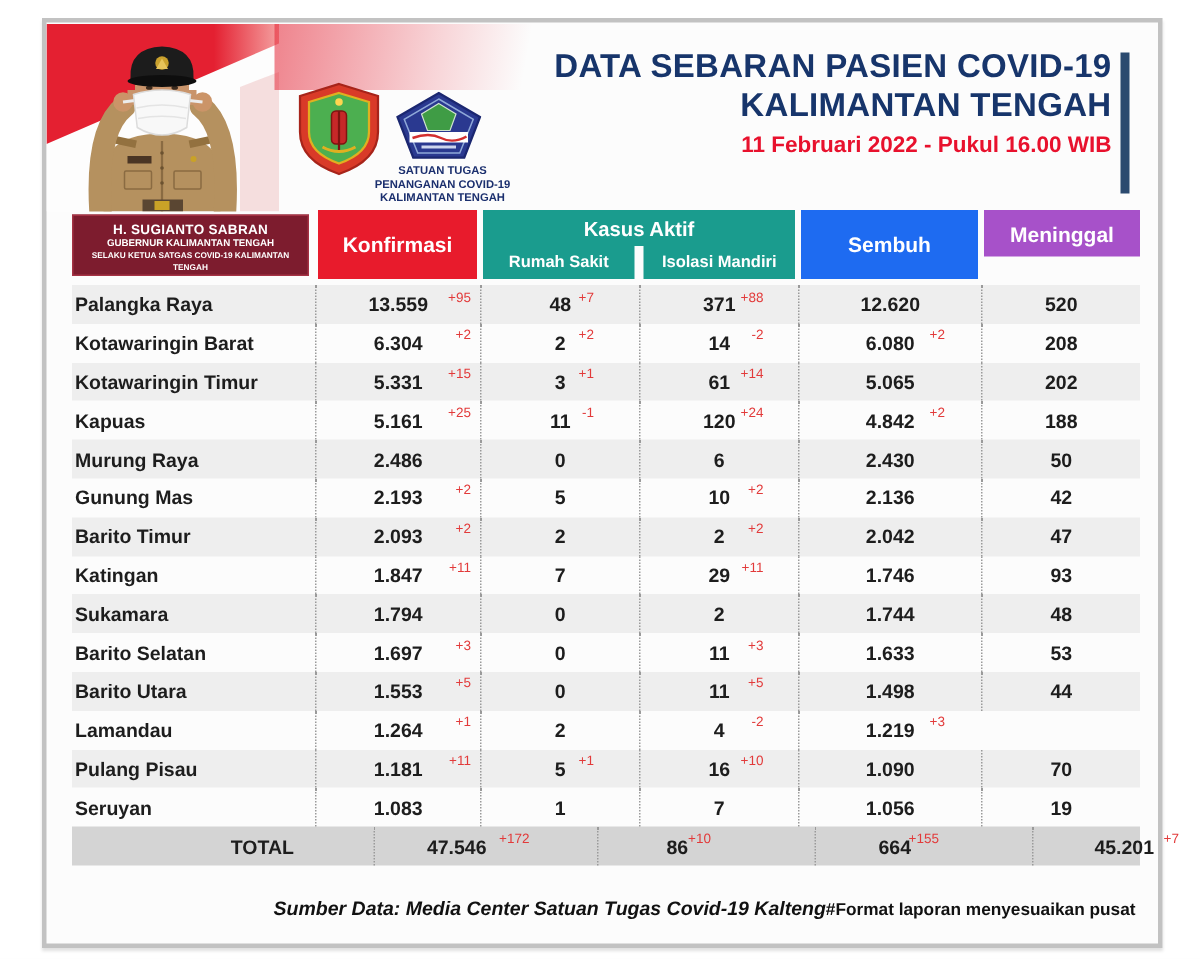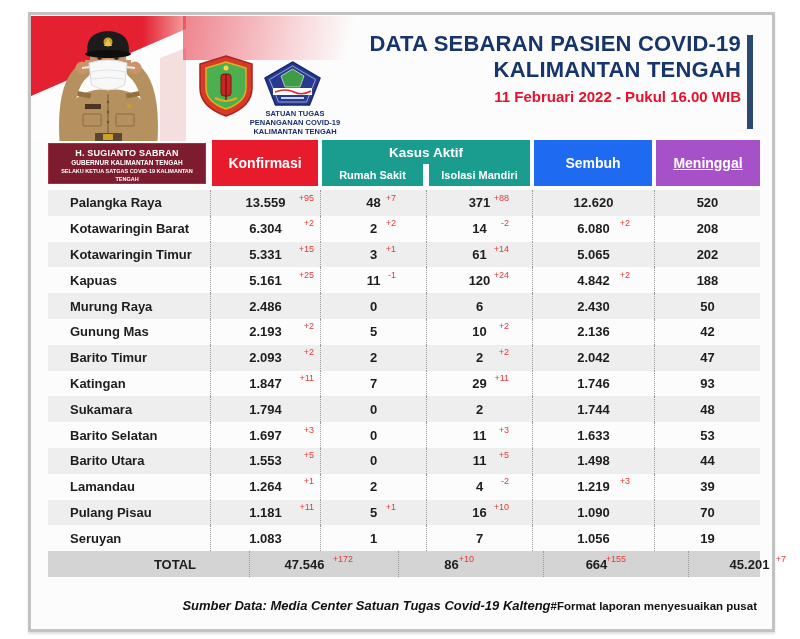--- a/index.html
+++ b/index.html
@@ -46,35 +46,35 @@
   .thead { left:17px; top:125px; width:712px; height:46px; }
   .hcell {
     position:absolute; display:flex; align-items:center; justify-content:center;
     color:#fff; font-weight:bold;
   }
   .h-konfirmasi { left:164px; top:0; width:106px; height:46px; font-size:14px; background:var(--c-konfirmasi-red,#e81b2c); }
   .h-kasus      { left:274px; top:0; width:208px; height:24px; font-size:13.5px; background:var(--c-kasus-teal,#1a9c8e); }
   .h-rs         { left:274px; top:24px; width:101px; height:22px; font-size:11px; background:var(--c-kasus-teal,#1a9c8e); }
   .h-im         { left:381px; top:24px; width:101px; height:22px; font-size:11px; background:var(--c-kasus-teal,#1a9c8e); }
   .h-sembuh     { left:486px; top:0; width:118px; height:46px; font-size:14px; background:var(--c-sembuh-blue,#1e6bf1); }
-  .h-meninggal  { left:608px; top:0; width:104px; height:46px; font-size:14px; background:var(--c-meninggal-purple,#a751c9);text-decoration:underline; }
+  .h-meninggal  { left:608px; top:0; width:104px; height:31px; font-size:14px; background:var(--c-meninggal-purple,#a751c9); }
 
   
   .tbody { left:17px; top:175px; width:712px; }
   .trow {
     display:grid; grid-template-columns:162px 110px 106px 106px 122px 106px;
     height:25.8px;
   }
   .trow:nth-child(odd) { background:#eeeeee; }
   .trow.total { background:#d4d4d4;gap:39px; }
   .cell {
     position:relative; display:flex; align-items:center; justify-content:center;
     font-weight:bold; font-size:13px; color:#1d1d1d; height:100%;
   }
-  .cell.region { justify-content:flex-start; padding-left:22px; }
+  .cell.region { justify-content:flex-start; padding-left:2px; }
   .trow.total .cell.region { justify-content:flex-end; padding-right:14px; }
   .num-cell { border-left:1px dotted #9a9a9a; }
   .delta {
     position:absolute; top:2.5px; font-size:9px; font-weight:normal;
     color:var(--c-delta-red,#e23a3a);
     margin-left:32px;
   }
   .c-konfirmasi .delta      { right:6px; }
   .c-rumah_sakit .delta     { right:30px; }
   .c-isolasi_mandiri .delta { right:23px; }
@@ -429,23 +429,20 @@
           <span class="num">2</span>
         </div>
         <div class="cell num-cell c-isolasi_mandiri">
           <span class="num">4</span>
           <span class="delta">-2</span>
         </div>
         <div class="cell num-cell c-sembuh">
           <span class="num">1.219</span>
           <span class="delta">+3</span>
         </div>
-        <div class="cell num-cell c-meninggal">
-          <span class="num">39</span>
-        </div>
       </div>
       <div class="trow">
         <div class="cell region">Pulang Pisau</div>
         <div class="cell num-cell c-konfirmasi">
           <span class="num">1.181</span>
           <span class="delta">+11</span>
         </div>
         <div class="cell num-cell c-rumah_sakit">
           <span class="num">5</span>
           <span class="delta">+1</span>

